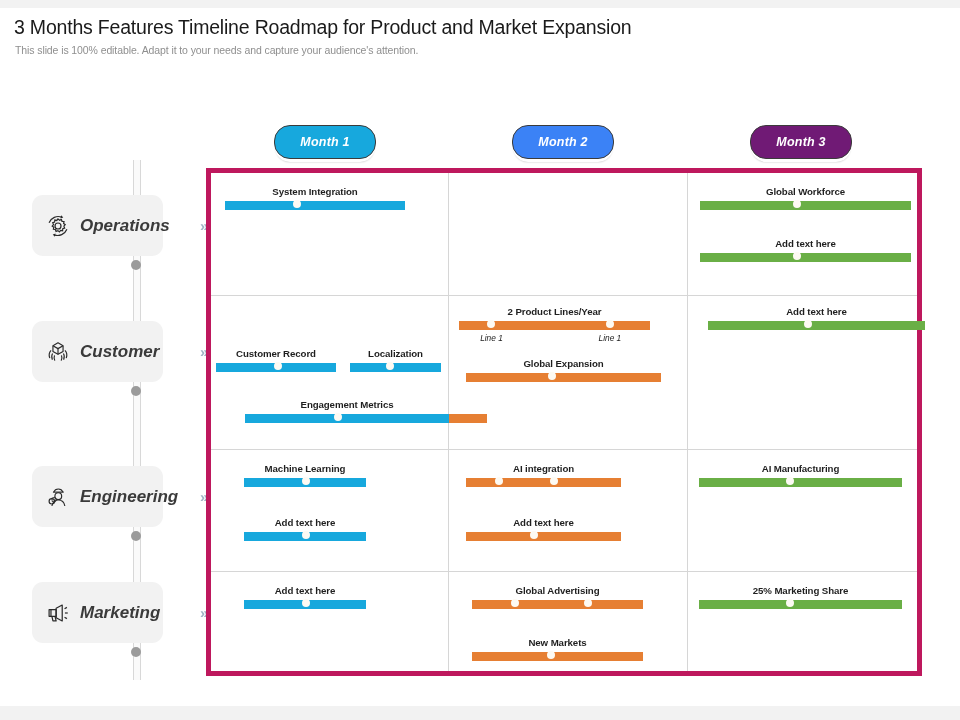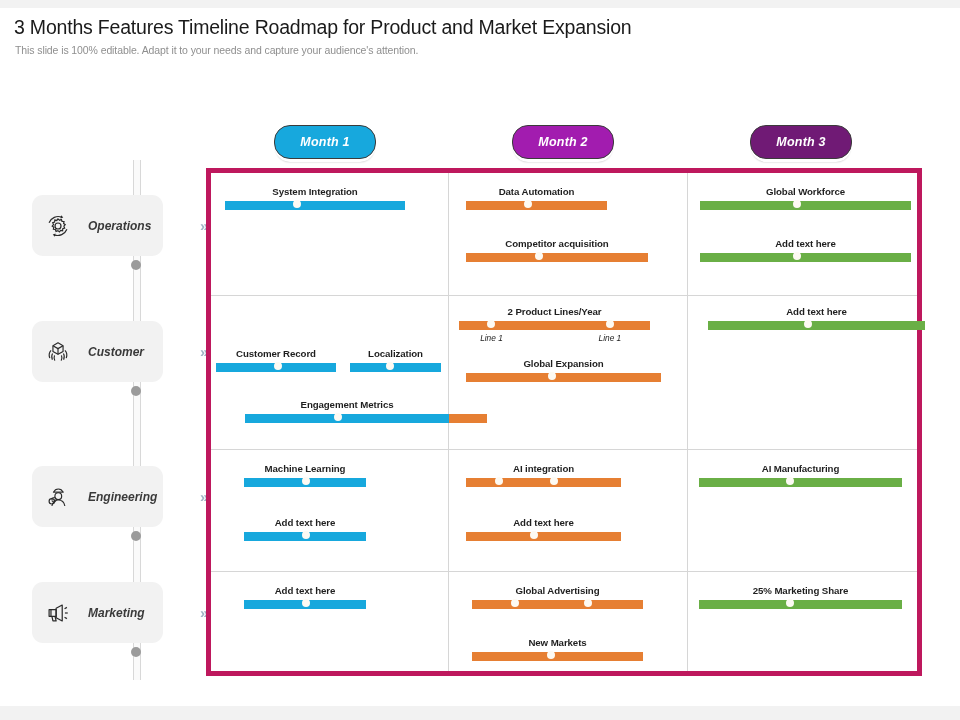--- a/index.html
+++ b/index.html
@@ -30,42 +30,42 @@
   .pill{
     position:absolute;top:0;width:100px;height:32px;
     border-radius:16px;
     border:1px solid #3b3b3b;
     box-shadow:0 4px 0 -1px #ffffff, 0 5px 2px -2px rgba(0,0,0,.28);
     display:flex;align-items:center;justify-content:center;
     font-size:12.5px;font-style:italic;font-weight:bold;color:#ffffff;
     letter-spacing:.2px;
   }
   .pill.m1{left:274px;background:#17a8dd;}
-  .pill.m2{left:512px;background:#a21caf;}
+  .pill.m2{left:512px;background:#3b82f6;}
   .pill.m3{left:750px;background:#701a75;}
 
   
   .rail{position:absolute;left:0;top:160px;width:205px;height:520px;}
   .rail-line{
     position:absolute;left:133px;top:0px;width:6px;height:520px;
     border-left:1px solid #d8d8d8;border-right:1px solid #d8d8d8;
     background:#fafafa;
   }
   .rail-dot{
     position:absolute;left:131px;width:10px;height:10px;border-radius:50%;
     background:#9b9b9b;
   }
   .cat{
     position:absolute;left:32px;width:131px;height:61px;
     background:#f2f2f2;border-radius:11px;
     display:flex;align-items:center;
   }
   .cat-ico{width:30px;height:30px;margin-left:11px;flex:0 0 auto;}
   .cat-label{
-    margin-left:15px;font-size:12px;font-style:italic;font-weight:bold;
+    margin-left:7px;font-size:17px;font-style:italic;font-weight:bold;
     color:#3a3a3a;white-space:nowrap;
   }
   .cat-chev{
     position:absolute;left:168px;font-size:15px;color:#9fb3c4;font-weight:bold;
     line-height:1;
   }
 
   
   .grid{
     position:absolute;left:206px;top:168px;width:716px;height:508px;
@@ -210,34 +210,20 @@
 
     <div class="cell" style="left:0;top:0;width:237px;height:122px">
       <div class="item" style="left:14px;top:13px;width:180px">
         <div class="item-label">System Integration</div>
         <div class="bar blue">
           <span class="dot" style="left:40%"></span>
         </div>
       </div>
     </div>
 
-    <div class="cell" style="left:238px;top:0;width:238px;height:122px">
-      <div class="item" style="left:17px;top:13px;width:141px">
-        <div class="item-label">Data Automation</div>
-        <div class="bar orange">
-          <span class="dot" style="left:44%"></span>
-        </div>
-      </div>
-      <div class="item" style="left:17px;top:65px;width:182px">
-        <div class="item-label">Competitor acquisition</div>
-        <div class="bar orange">
-          <span class="dot" style="left:40%"></span>
-        </div>
-      </div>
-    </div>
 
     <div class="cell" style="left:477px;top:0;width:239px;height:122px">
       <div class="item" style="left:12px;top:13px;width:211px">
         <div class="item-label">Global Workforce</div>
         <div class="bar green">
           <span class="dot" style="left:46%"></span>
         </div>
       </div>
       <div class="item" style="left:12px;top:65px;width:211px">
         <div class="item-label">Add text here</div>

